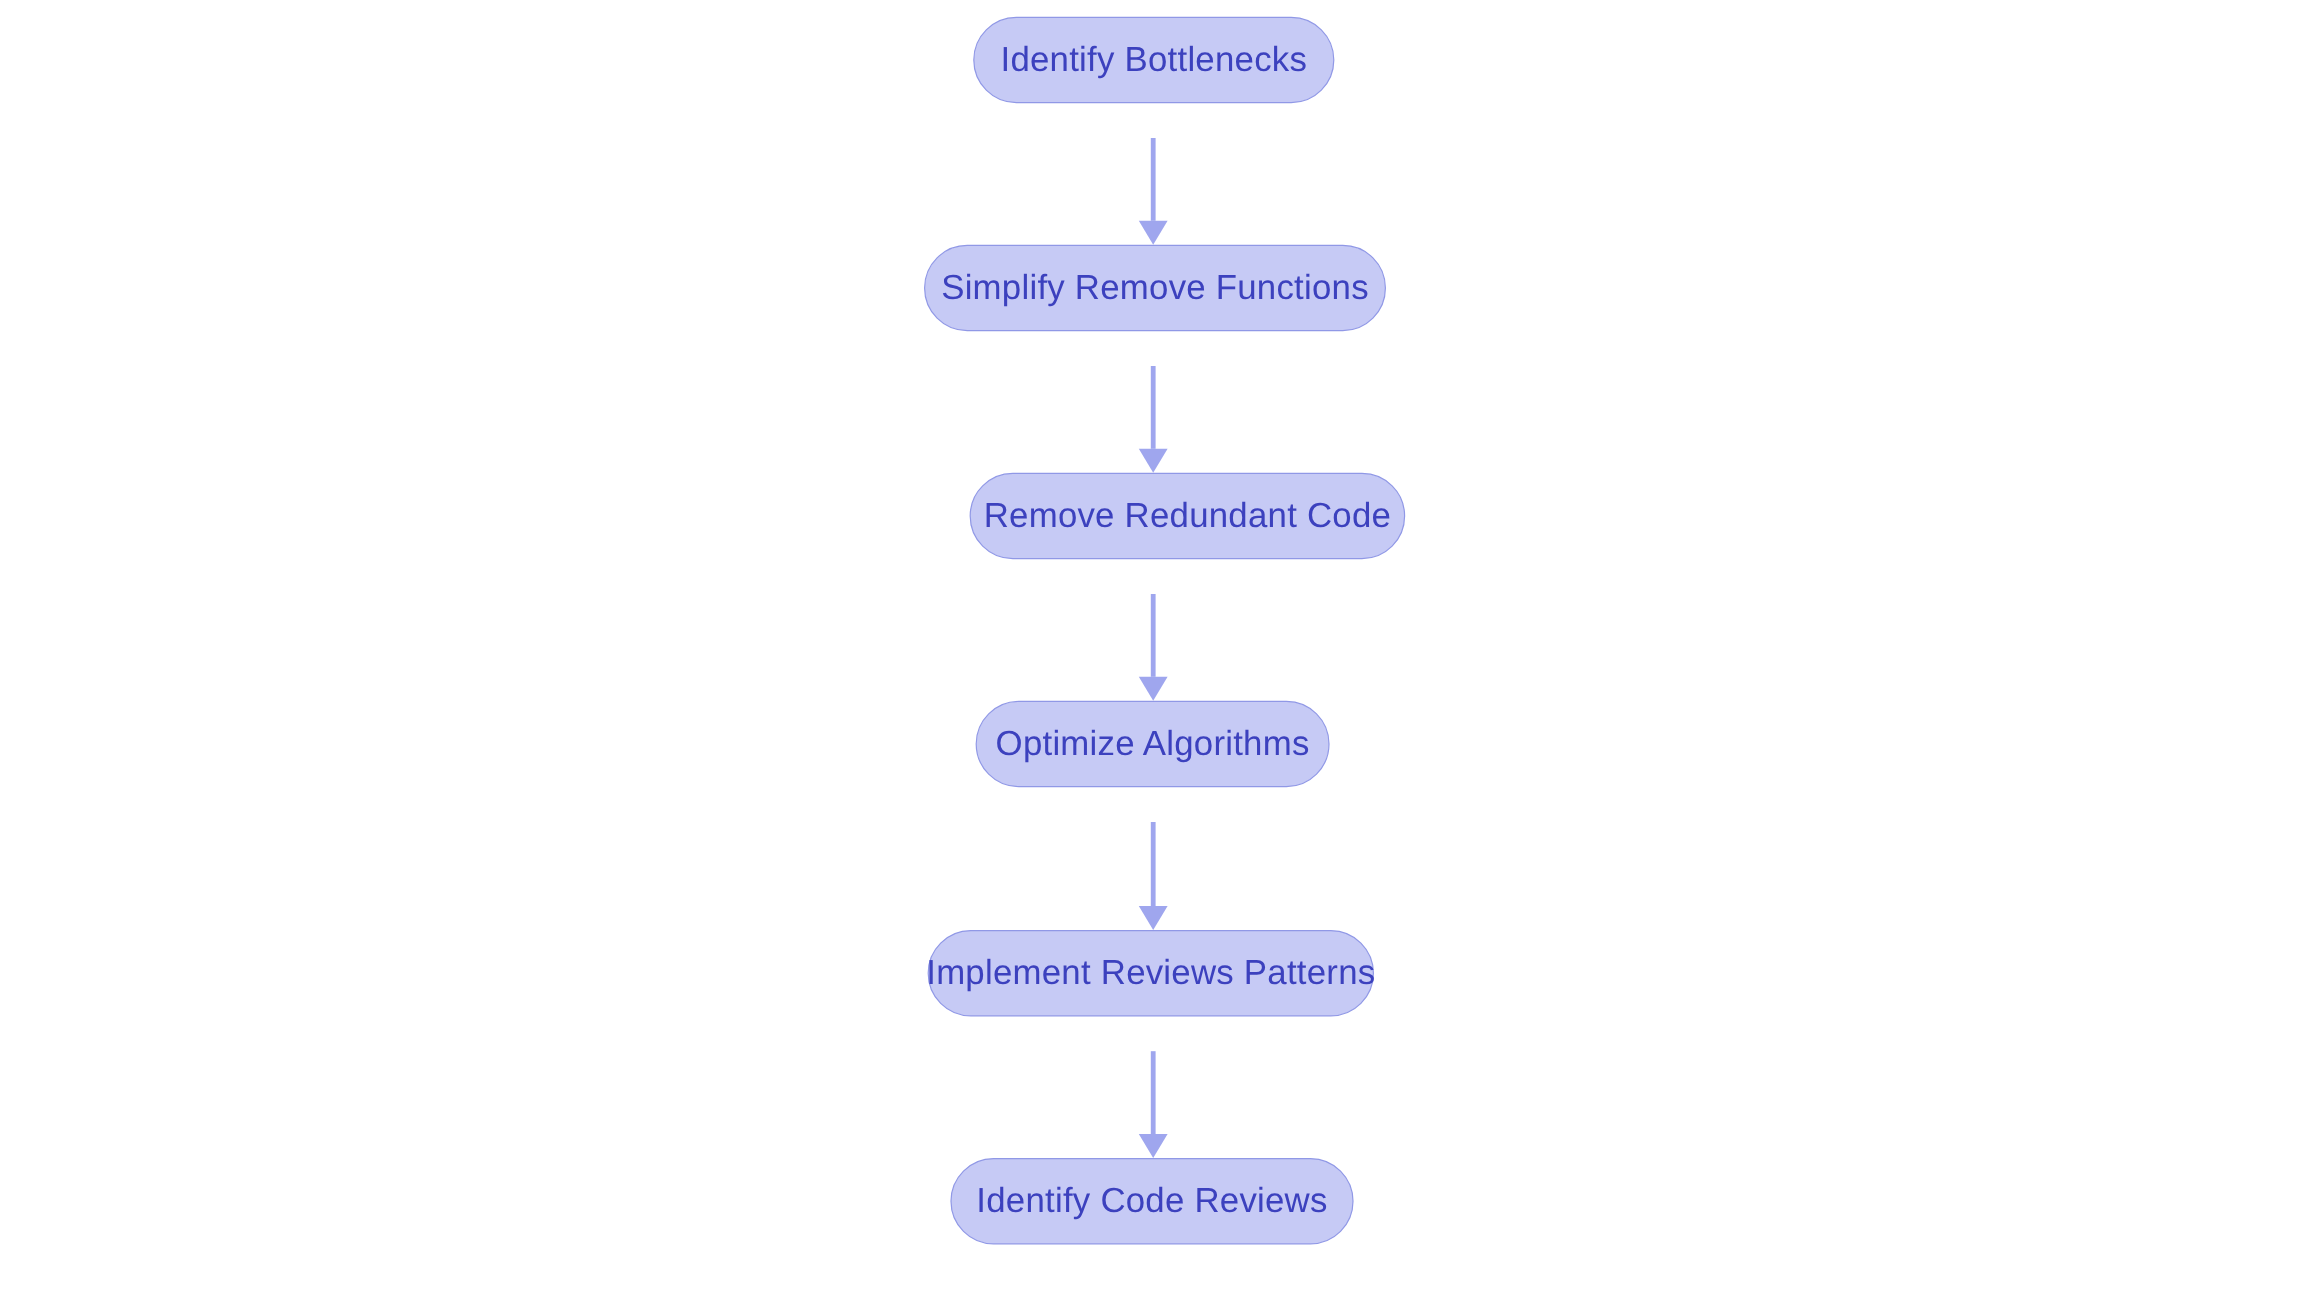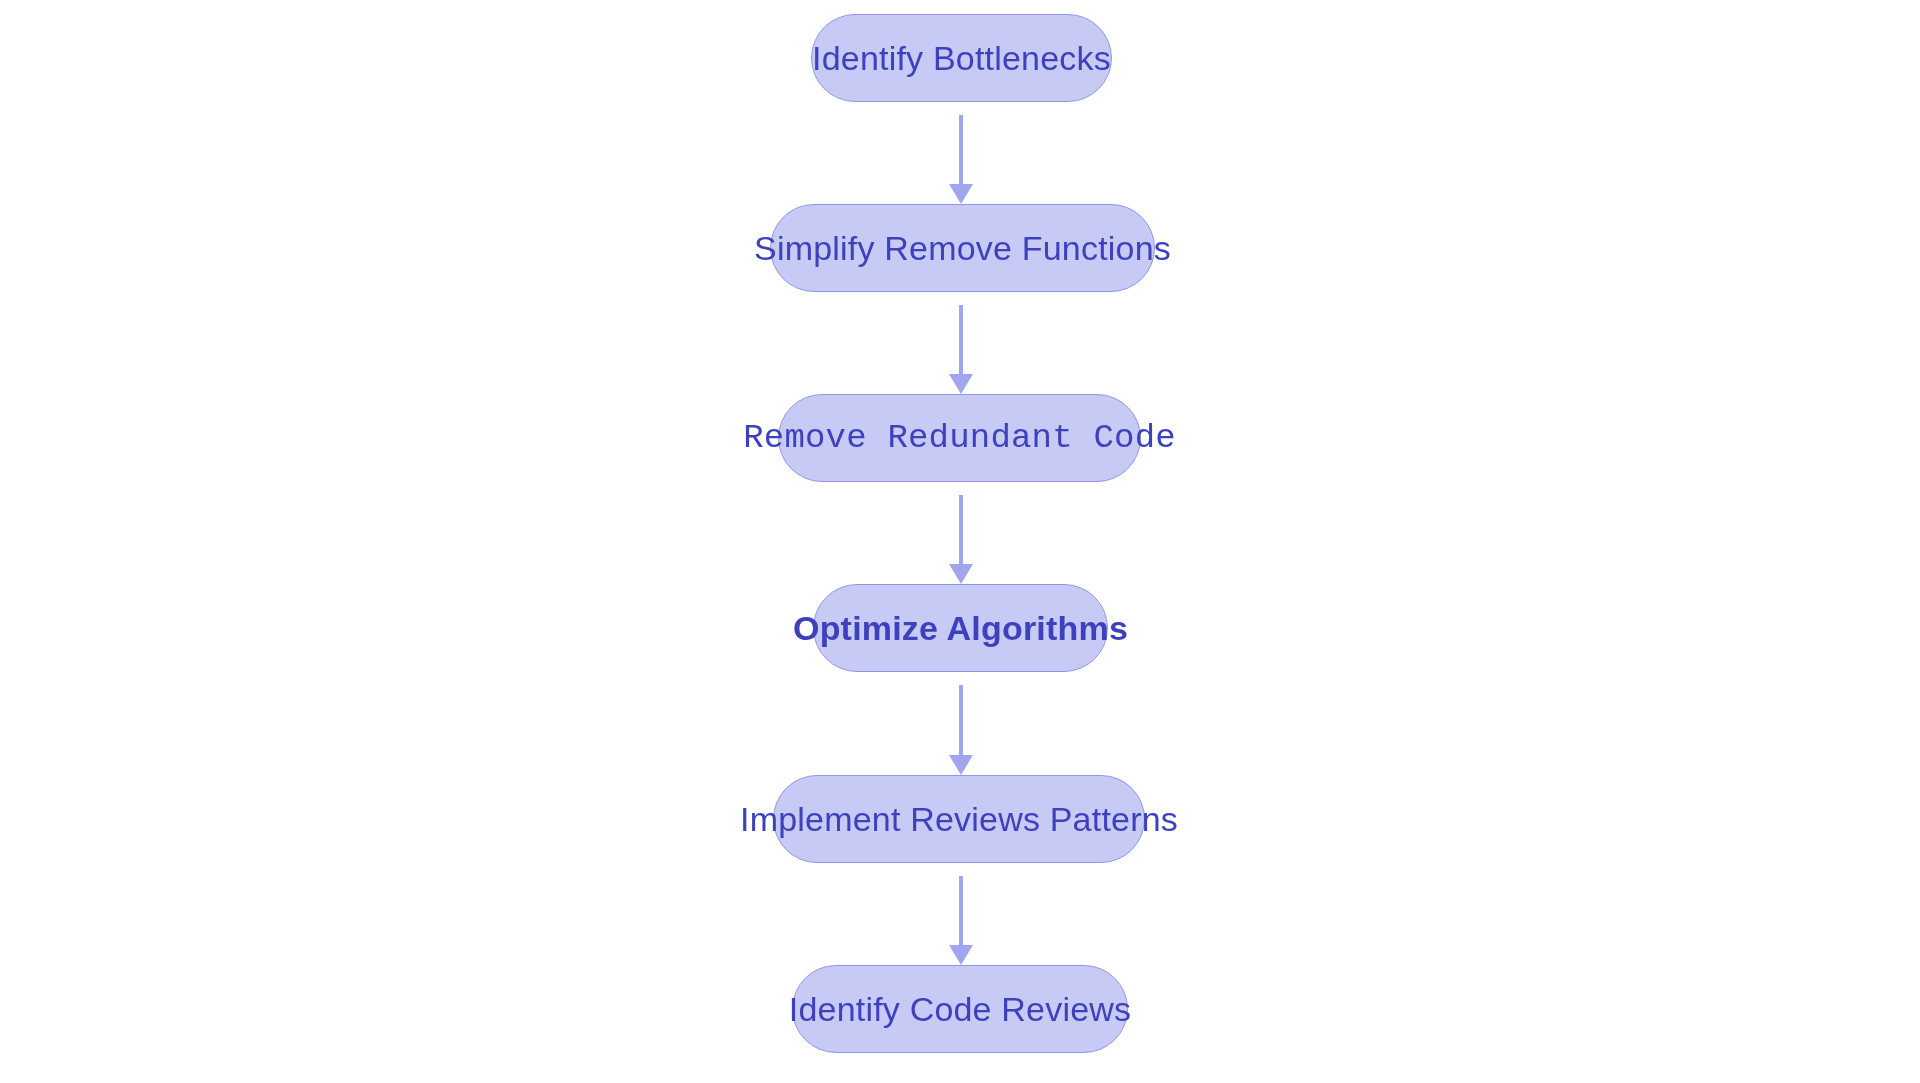--- a/index.html
+++ b/index.html
@@ -10,37 +10,37 @@
   }
   .canvas {
     position: relative;
     width: 1920px;
     height: 1083px;
     background: var(--bg, #ffffff);
     overflow: hidden;
   }
   .flow-node {
     position: absolute;
-    height: 88px;
+    height: 72px;
     box-sizing: border-box;
     background: var(--node-fill, #c6caf5);
     border: 1.5px solid var(--node-border, #9098e6);
     border-radius: 48px;
     display: flex;
     align-items: center;
     justify-content: center;
     color: var(--node-text, #3c41be);
-    font-size: 34px;
+    font-size: 29px;
     letter-spacing: 0.2px;
     white-space: nowrap;
   }
   .n1 { left: 811px; top:  14px; width: 301px; }
   .n2 { left: 770px; top: 204px; width: 385px; }
-  .n3 { left: 778px; top: 394px; width: 363px; font-family: Liberation Mono, monospace; }
-  .n4 { left: 813px; top: 584px; width: 295px; font-weight: bold; }
+  .n3 { left: 808px; top: 394px; width: 363px; }
+  .n4 { left: 813px; top: 584px; width: 295px; }
   .n5 { left: 773px; top: 775px; width: 372px; }
   .n6 { left: 792px; top: 965px; width: 336px; }
 
   .arrow {
     position: absolute;
     left: 949px;
     width: 24px;
     display: flex;
     flex-direction: column;
     align-items: center;

